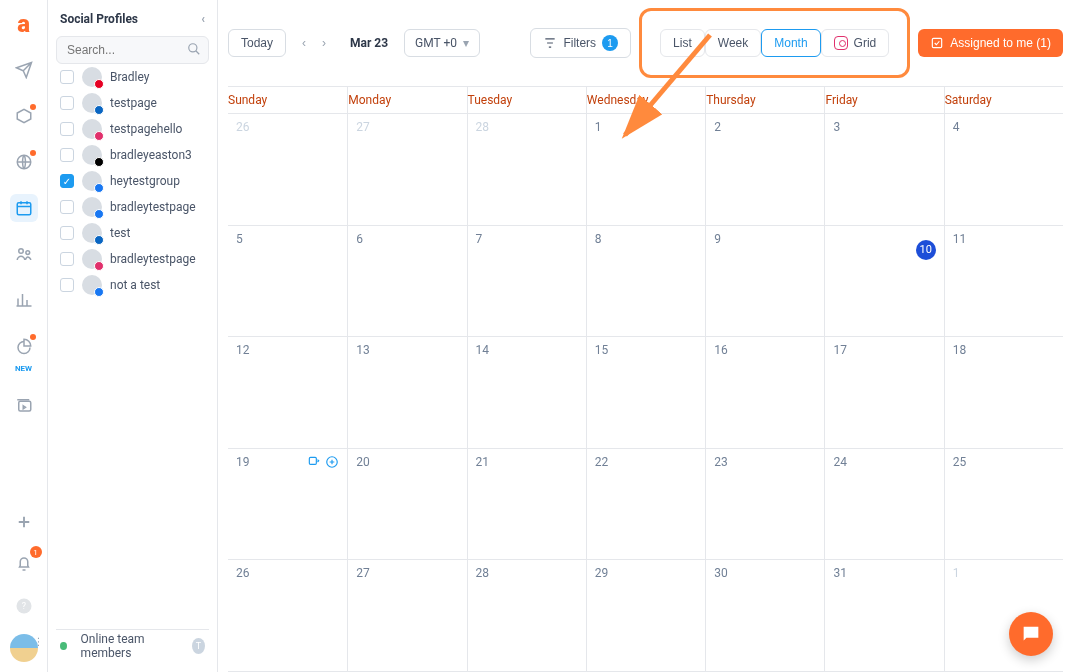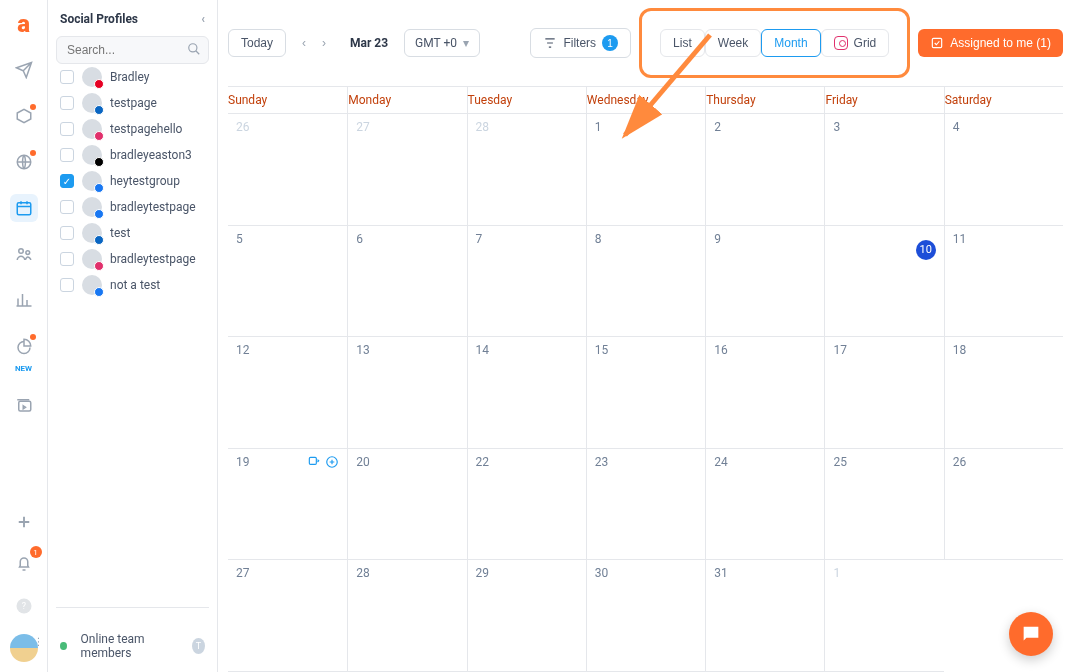--- a/index.html
+++ b/index.html
@@ -24,21 +24,21 @@
 .search { width:100%; border:1px solid #e5e7eb; background:#f7f8fa; border-radius:6px; padding:6px 26px 6px 10px; font-size:12px; color:#9aa4b1;}
 .search-icon { position:absolute; right:8px; top:6px; color:#9aa4b1;}
 .profile-list { display:flex; flex-direction:column; gap:0;}
 .profile { display:flex; align-items:center; gap:8px; padding:3px 4px; border-radius:6px; cursor:pointer;}
 .profile .cb { width:14px; height:14px; border:1px solid #cbd5e0; border-radius:3px; display:flex; align-items:center; justify-content:center; background:#fff;}
 .profile .cb.checked { background:#1d9bf0; border-color:#1d9bf0;}
 .profile .cb.checked::after { content:"✓"; color:#fff; font-size:10px;}
 .profile .pavatar { width:20px; height:20px; border-radius:50%; background:#d8dde3; position:relative; display:flex; align-items:center; justify-content:center; font-size:10px;}
 .profile .pbadge { position:absolute; bottom:-2px; right:-2px; width:10px; height:10px; border-radius:50%; border:1.5px solid #fff;}
 .profile .pname { font-size:12px; color:#4a5568;}
-.sidebar-footer { margin-top:auto; display:flex; align-items:center; gap:14px; padding:24px 4px 2px; border-top:1px solid #e5e7eb;}
+.sidebar-footer { margin-top:auto; display:flex; align-items:center; gap:14px; padding:2px 4px 2px; border-top:1px solid #e5e7eb;}
 .sidebar-footer .dot { width:8px; height:8px; background:#48bb78; border-radius:50%;}
 .sidebar-footer .chip { background:#cbd5e0; color:#fff; width:16px; height:16px; border-radius:50%; display:flex; align-items:center; justify-content:center; font-size:9px; margin-left:auto;}
 
 .main { flex:1; display:flex; flex-direction:column;}
 .toolbar { display:flex; align-items:center; gap:8px; padding:8px 10px;}
 .btn { border:1px solid #d8dde3; background:#fff; border-radius:6px; padding:6px 12px; font-size:12px; color:#4a5568; cursor:pointer; display:inline-flex; align-items:center; gap:6px;}
 .arrow-group { display:flex; gap:0;}
 .arrow-group .btn { border:none; color:#9aa4b1; padding:6px 8px;}
 .date-label { font-weight:700; color:#2d3748; padding:0 8px;}
 .gmt { border:1px solid #d8dde3; border-radius:6px; padding:6px 10px; display:flex; align-items:center; gap:6px;}
@@ -313,20 +313,21 @@
               <svg width="14" height="14" viewBox="0 0 24 24" fill="none" stroke="currentColor" stroke-width="2">
                 <rect x="4" y="4" width="12" height="12" rx="2"></rect>
                 <path d="M18 8l2 2-2 2"></path>
               </svg>
               <svg width="14" height="14" viewBox="0 0 24 24" fill="none" stroke="currentColor" stroke-width="2">
                 <circle cx="12" cy="12" r="9"></circle>
                 <path d="M12 8v8M8 12h8"></path>
               </svg>
             </span></div>
           <div class="cell"><span class="daynum">20</span></div>
+          <div class="cell"><span class="daynum">21</span></div>
           <div class="cell"><span class="daynum">22</span></div>
           <div class="cell"><span class="daynum">23</span></div>
           <div class="cell"><span class="daynum">24</span></div>
           <div class="cell"><span class="daynum">25</span></div>
           <div class="cell"><span class="daynum">26</span></div>
           <div class="cell"><span class="daynum">27</span></div>
           <div class="cell"><span class="daynum">28</span></div>
           <div class="cell"><span class="daynum">29</span></div>
           <div class="cell"><span class="daynum">30</span></div>
           <div class="cell"><span class="daynum">31</span></div>

